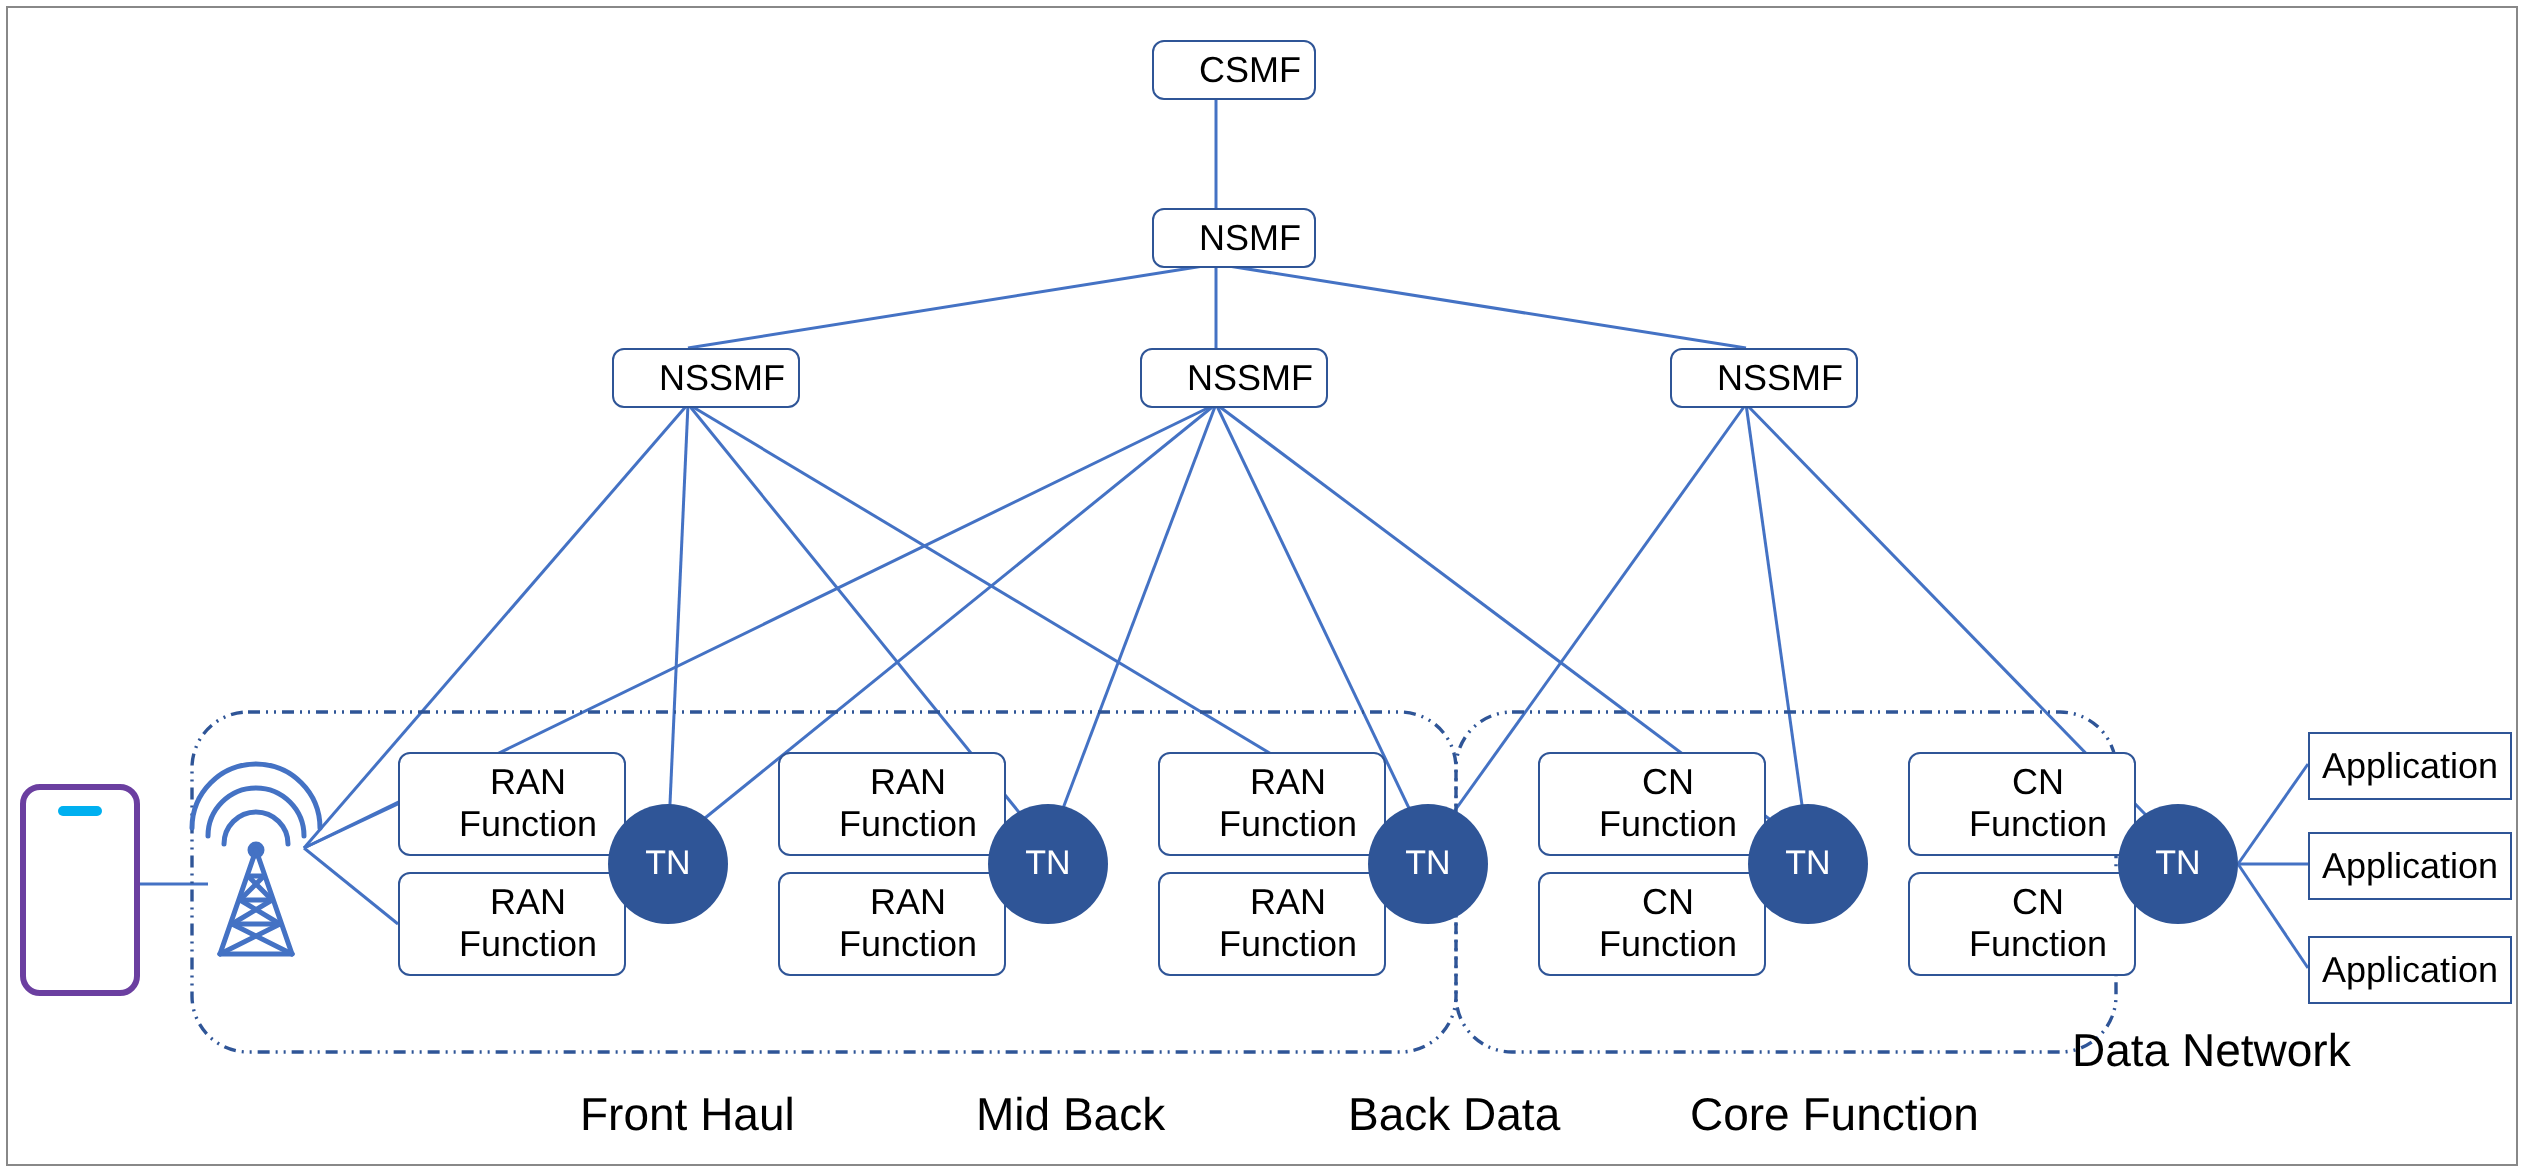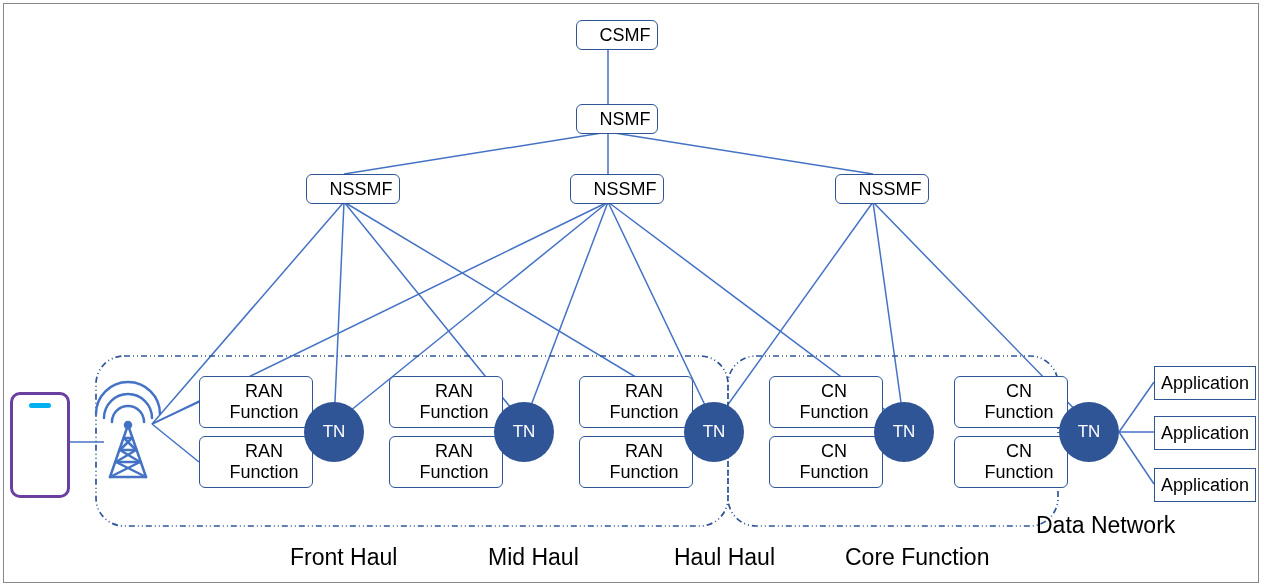--- a/index.html
+++ b/index.html
@@ -174,22 +174,22 @@
   <div class="node-circle" style="left:490px; top:398px;">TN</div>
   <div class="node-circle" style="left:680px; top:398px;">TN</div>
   <div class="node-circle" style="left:870px; top:398px;">TN</div>
   <div class="node-circle" style="left:1055px;top:398px;">TN</div>
 
   <div class="app-box" style="left:1150px; top:362px; width:100px; height:32px;">Application</div>
   <div class="app-box" style="left:1150px; top:412px; width:100px; height:32px;">Application</div>
   <div class="app-box" style="left:1150px; top:464px; width:100px; height:32px;">Application</div>
 
   <div class="label" style="left:286px; top:540px;">Front Haul</div>
-  <div class="label" style="left:484px; top:540px;">Mid Haul</div>
-  <div class="label" style="left:670px; top:540px;">Haul Haul</div>
+  <div class="label" style="left:484px; top:540px;">Mid Back</div>
+  <div class="label" style="left:670px; top:540px;">Back Data</div>
   <div class="label" style="left:841px; top:540px;">Core Function</div>
   <div class="label" style="left:1032px;top:508px;">Data Network</div>
 
   <div class="phone" style="left:6px; top:388px;">
     <div class="speaker"></div>
   </div>
 
   <span style="position:absolute; left:100px; top:388px; width:48px; height:85px;"></span>
 </div>
 

